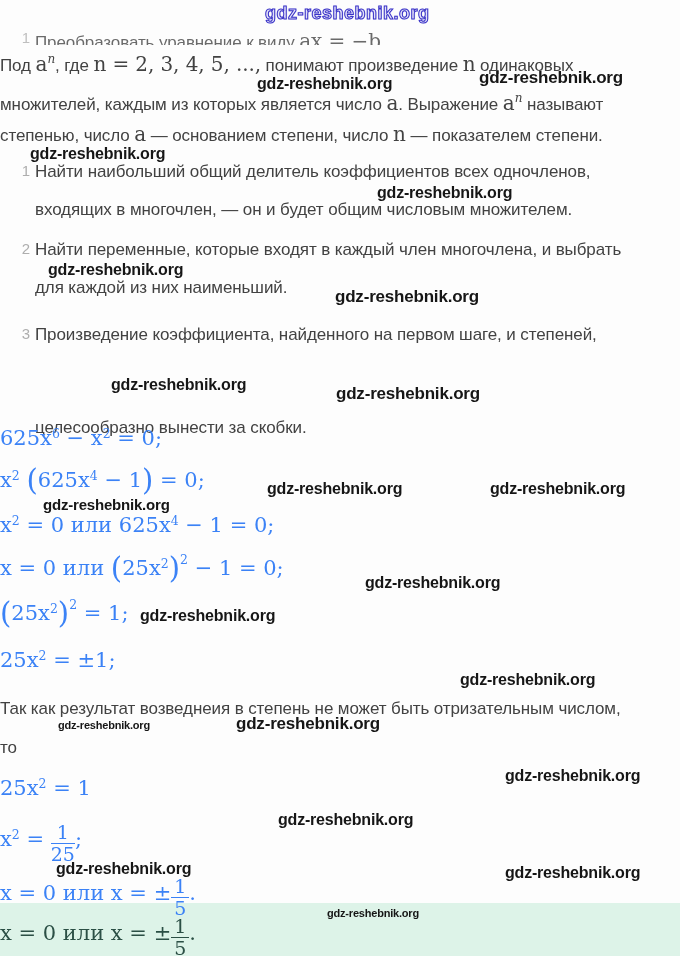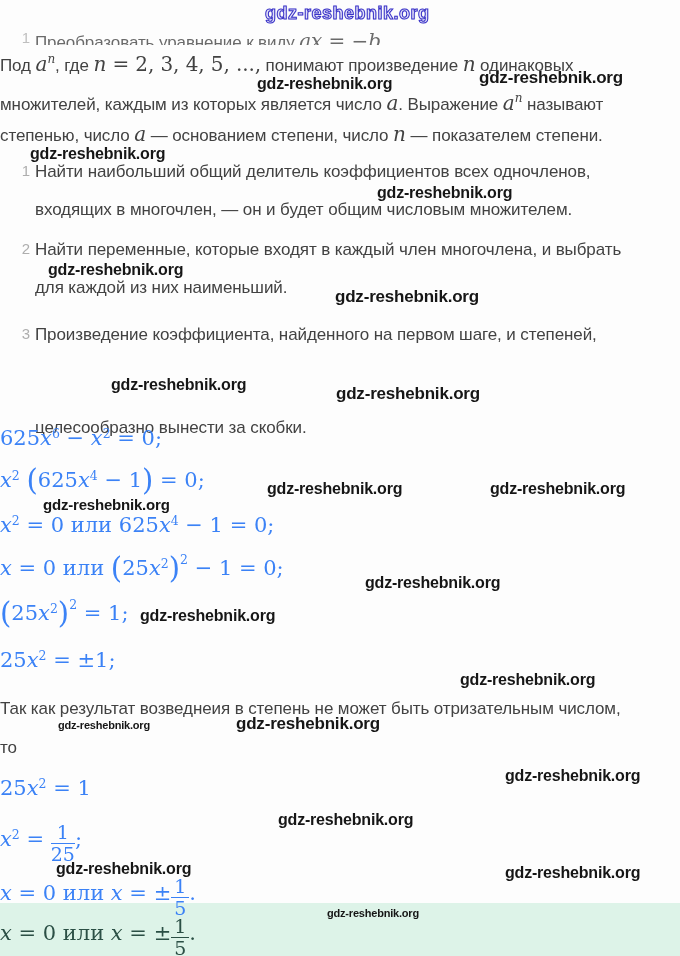--- a/index.html
+++ b/index.html
@@ -25,21 +25,21 @@
     position:absolute;left:14px;width:16px;text-align:right;
     font-size:15px;color:#aeaeae;z-index:2;
   }
   .step-line{left:35px;}
   
   .clipped{height:16px;overflow:hidden;opacity:.78;color:#6e6e6e;z-index:1;}
   
   .math{font-family:"DejaVu Serif",serif;font-size:21px;color:#3b82f6;z-index:3;}
   .sg-t{font-family:"Liberation Sans",sans-serif;}
   .sg-r{font-family:"DejaVu Serif",serif;font-style:normal;}
-  .sg-i{font-family:"DejaVu Serif",serif;font-style:italic;}
+  .sg-i{font-family:"DejaVu Serif",serif;}
   .sg-s,.sg-si,.sg-S{
     font-family:"DejaVu Serif",serif;font-size:12.5px;line-height:0;
     position:relative;vertical-align:baseline;
   }
   .sg-s{top:-7px;font-style:normal;}
   .sg-si{top:-7px;font-style:italic;}
   .sg-S{top:-11px;font-style:normal;}
   .sg-bp{font-family:"DejaVu Serif",serif;font-size:29px;line-height:0;vertical-align:-3px;}
   .frac{
     display:inline-block;vertical-align:-15px;text-align:center;

